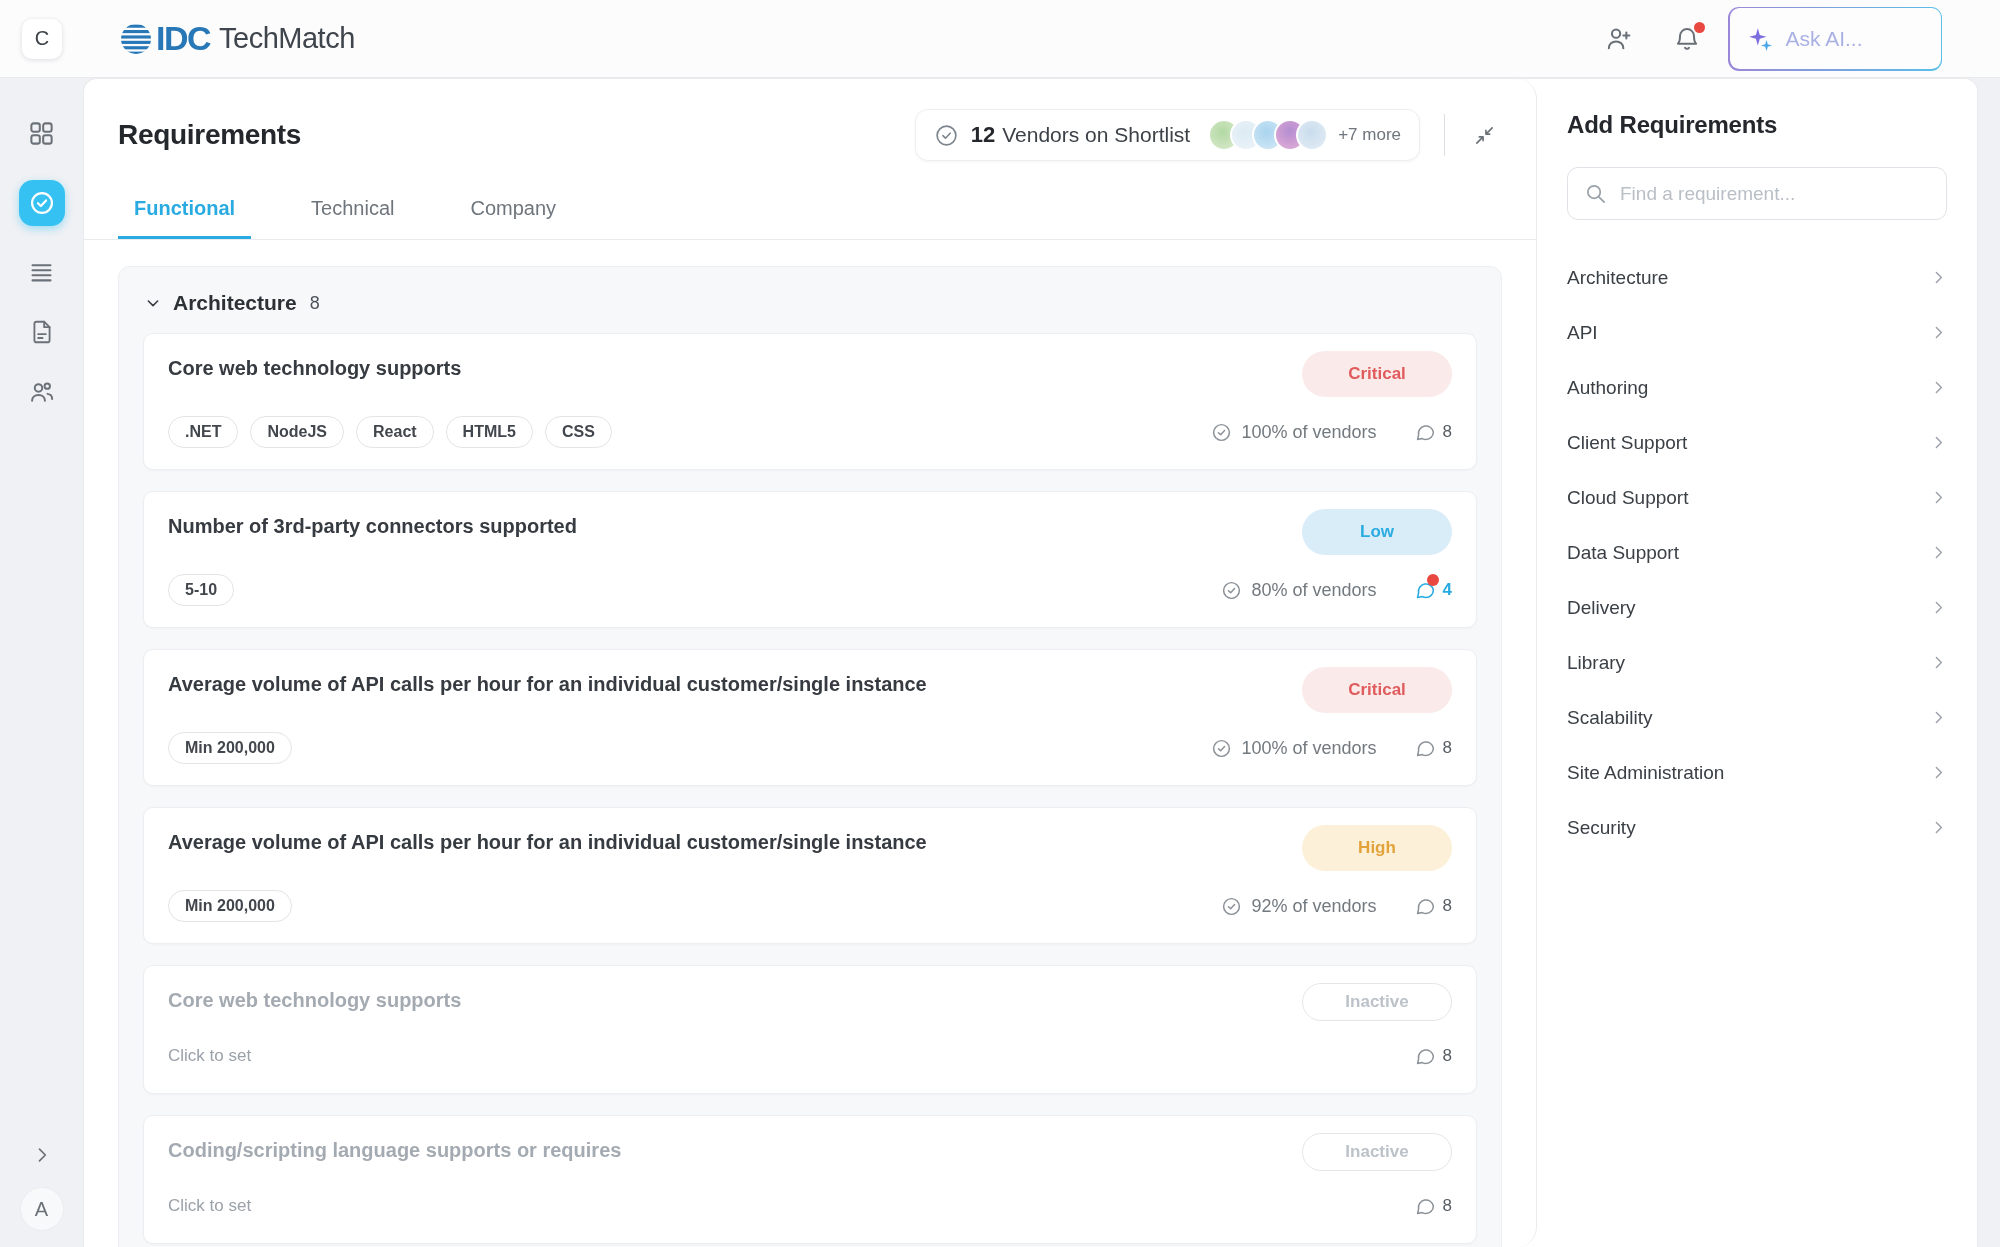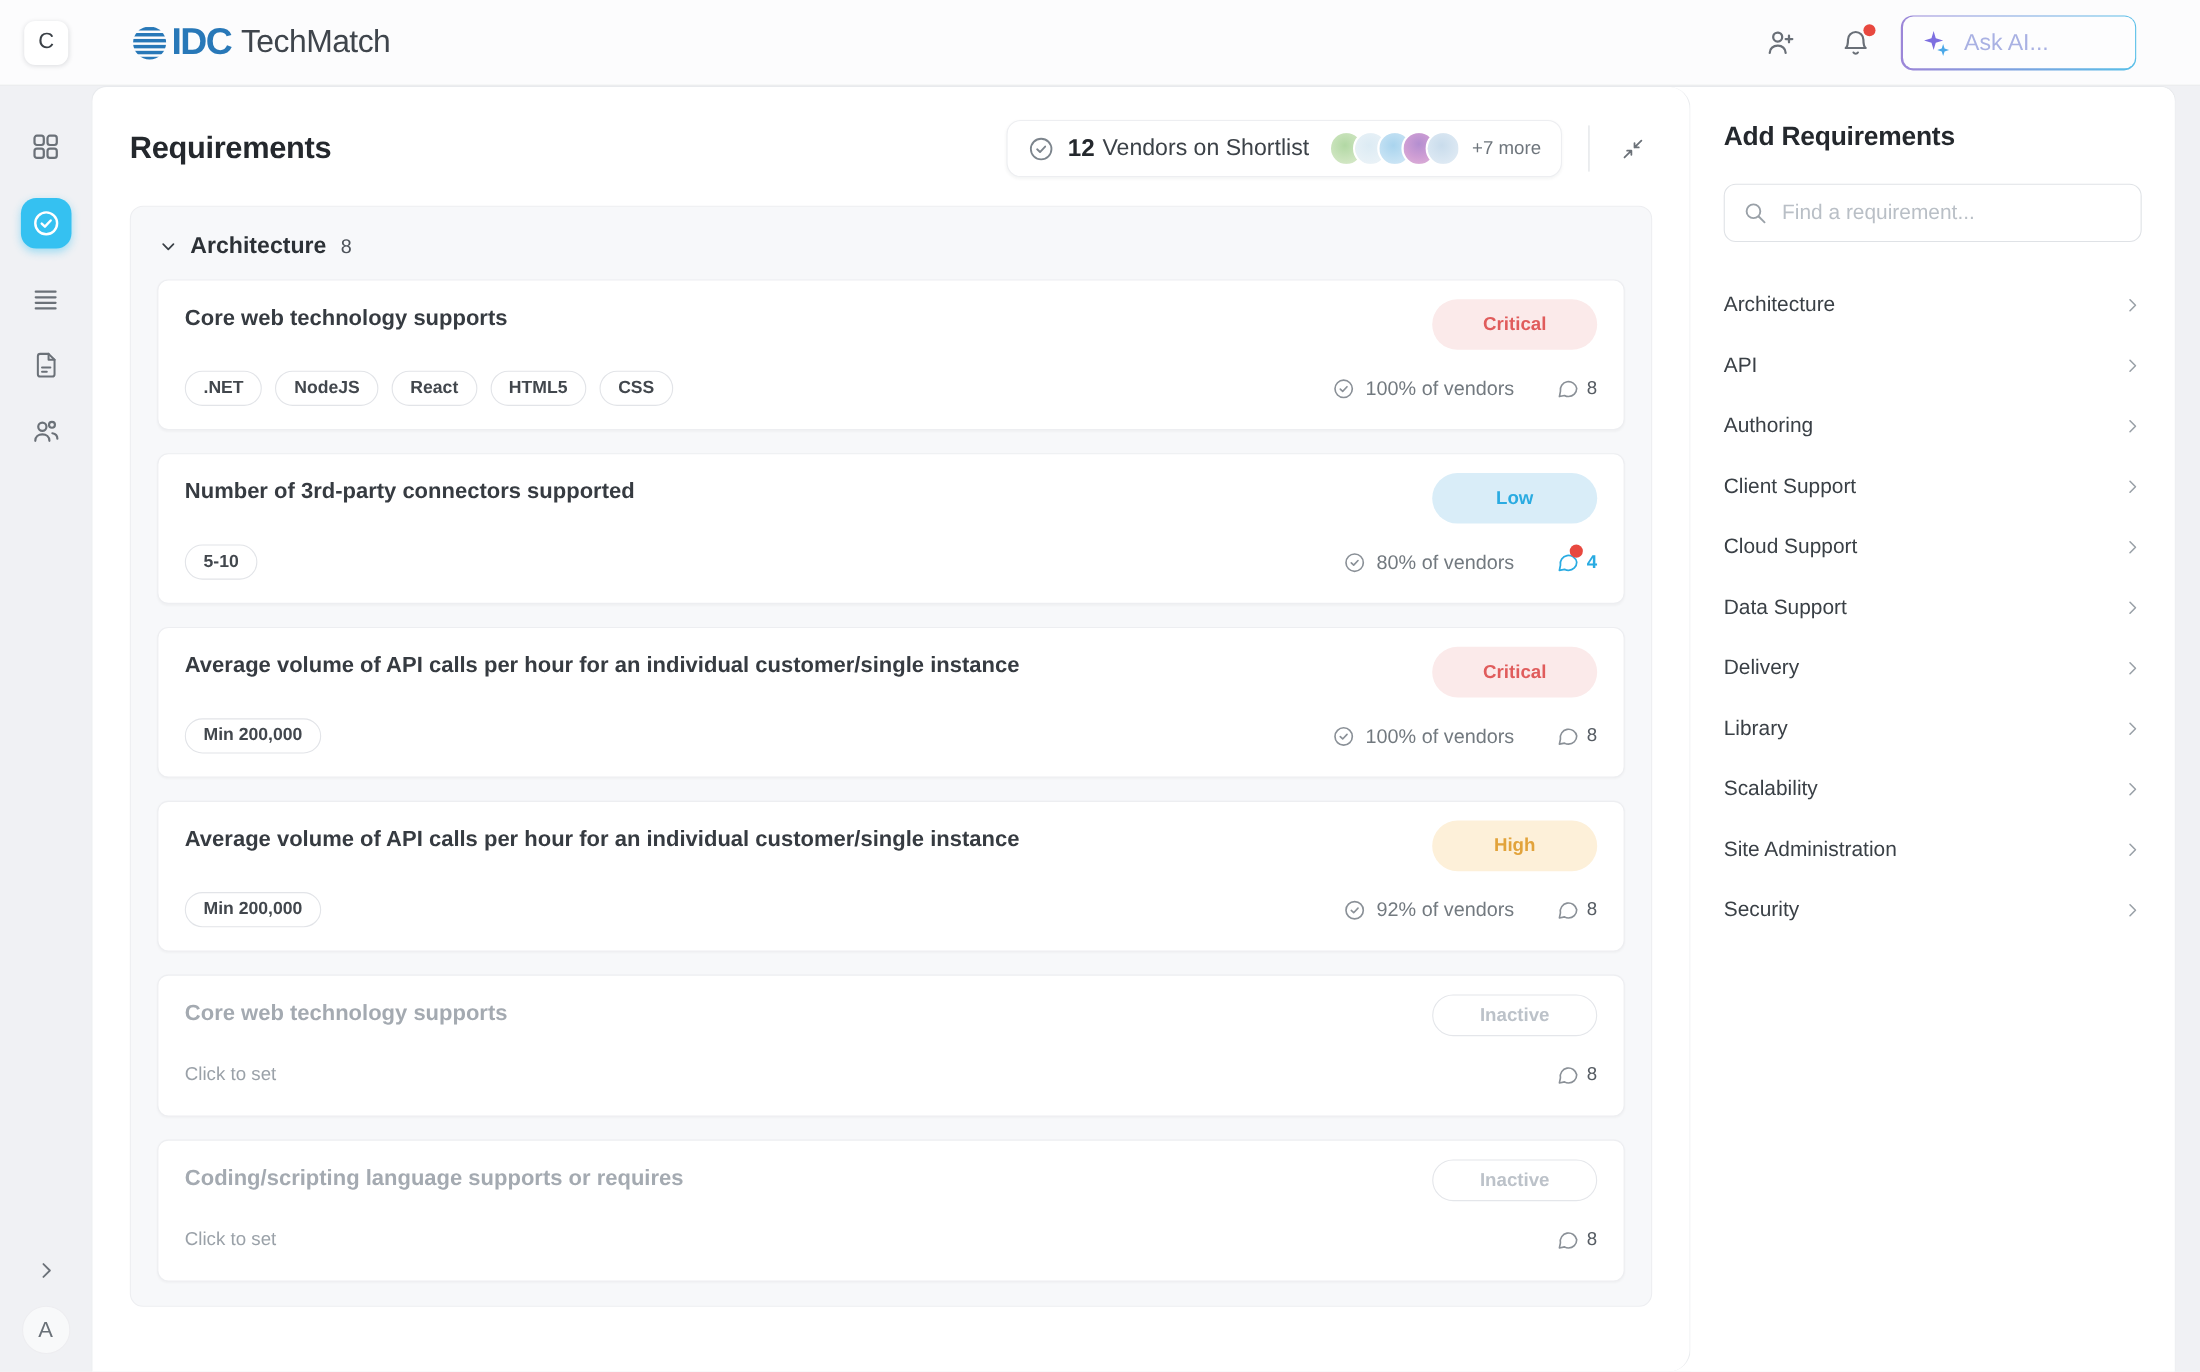--- a/index.html
+++ b/index.html
@@ -11,21 +11,21 @@
   .cbox { width:40px; height:40px; margin-left:22px; background:#fff; border-radius:10px;
           box-shadow:0 1px 5px rgba(20,30,40,.14); display:flex; align-items:center; justify-content:center;
           font-size:20px; color:#3a4046; }
   .logo { display:flex; align-items:center; margin-left:56px; }
   .logo-idc { font-size:34px; font-weight:700; color:#2878b8; letter-spacing:-1.5px; margin-left:2px; }
   .logo-name { font-size:29px; color:#3f454c; margin-left:9px; letter-spacing:-0.5px; }
   .topbar-right { margin-left:auto; display:flex; align-items:center; margin-right:58px; }
   .tb-icon { display:flex; align-items:center; justify-content:center; position:relative; cursor:pointer; }
   .tb-icon + .tb-icon { margin-left:40px; }
   .bell-dot { position:absolute; top:-3px; right:-4px; width:11px; height:11px; border-radius:50%; background:#e8483f; }
-  .askai { margin-left:27px; width:214px; height:50px; border-radius:11px; padding:1.5px;
+  .askai { margin-left:27px; width:214px; height:64px; border-radius:11px; padding:1.5px;
            background:linear-gradient(90deg,#9c86d8,#59bfe8); cursor:pointer; }
   .askai-inner { background:#fdfdfe; border-radius:9.5px; height:100%; display:flex; align-items:center; gap:13px; padding:0 17px; }
   .askai-text { color:#a9b1e3; font-size:21px; }
 
   
   .content { display:flex; height:1169px; background:#f0f1f4; }
   .sidebar { width:83px; display:flex; flex-direction:column; align-items:center; padding-top:42px; flex-shrink:0; }
   .snav { display:flex; flex-direction:column; align-items:center; gap:33px; }
   .sicon { display:flex; align-items:center; justify-content:center; cursor:pointer; }
   .sactive { width:46px; height:46px; border-radius:14px; background:#35c1f1;
@@ -236,20 +236,25 @@
           </div>
           <div class="vdiv"></div>
           <div class="collapse-btn">
             <svg width="23" height="23" viewBox="0 0 24 24" fill="none" stroke="#6b7178" stroke-width="1.7" stroke-linecap="round" stroke-linejoin="round">
               <path d="M20 4l-6.5 6.5M13.5 6.5v4h4M4 20l6.5-6.5M10.5 17.5v-4h-4"></path>
             </svg>
           </div>
         </div>
       </div>
 
+      <div class="tabs">
+        <div class="tab active">Functional</div>
+        <div class="tab">Technical</div>
+        <div class="tab">Company</div>
+      </div>
 
       <div class="scroll">
 
         <div class="section">
           <div class="section-head">
             <span>
               <svg width="16" height="16" viewBox="0 0 24 24" fill="none" stroke="#3a4046" stroke-width="2.4" stroke-linecap="round" stroke-linejoin="round">
                   <path d="M5 9l7 7 7-7"></path>
                 </svg>
             </span>

